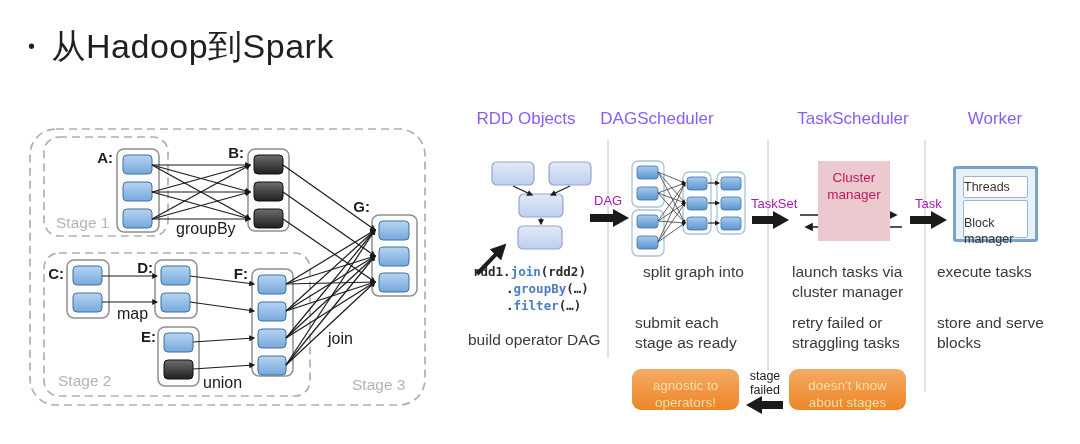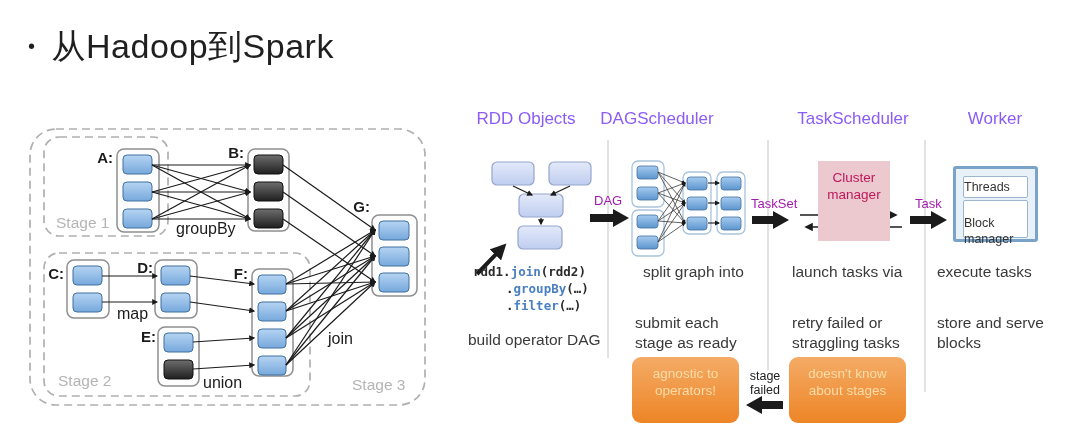--- a/index.html
+++ b/index.html
@@ -34,21 +34,21 @@
   .worker-block{top:31px;height:38px;line-height:16px;padding-top:14px;box-sizing:border-box;}
   
   .code{left:473px;top:263px;font-family:"DejaVu Sans Mono","Liberation Mono",monospace;
     font-size:12.5px;line-height:17px;color:#2a2a2a;font-weight:bold;}
   .code .indent{margin-left:33px;}
   .code .kw{color:#4a7fc1;}
   
   .note{font-size:15.5px;line-height:20px;color:#3a3a3a;}
   .note em{font-style:italic;}
   
-  .badge{top:357px;height:66px;border-radius:9px;
+  .badge{top:369px;height:41px;border-radius:9px;
     background:linear-gradient(#f4ab66,#ed8526);
     text-align:center;font-size:13.5px;line-height:17px;color:#fbdda9;padding-top:8px;box-sizing:border-box;}
 </style>
 </head>
 <body>
 
 <div class="abs slide-title">
   <span class="bullet">•</span><span>从Hadoop到Spark</span>
 </div>
 
@@ -297,20 +297,21 @@
 <div class="abs note" style="left:635px;top:262px;margin-left:8px;">
   <div>split graph into</div>
 </div>
 <div class="abs note" style="left:635px;top:313px;">
   <div>submit each</div>
   <div>stage as ready</div>
 </div>
 
 <div class="abs note" style="left:792px;top:262px;">
   <div>launch tasks via</div>
+  <div>cluster manager</div>
 </div>
 <div class="abs note" style="left:792px;top:313px;">
   <div>retry failed or</div>
   <div>straggling tasks</div>
 </div>
 
 <div class="abs note" style="left:937px;top:262px;">execute tasks</div>
 <div class="abs note" style="left:937px;top:313px;">
   <div>store and serve</div>
   <div>blocks</div>

